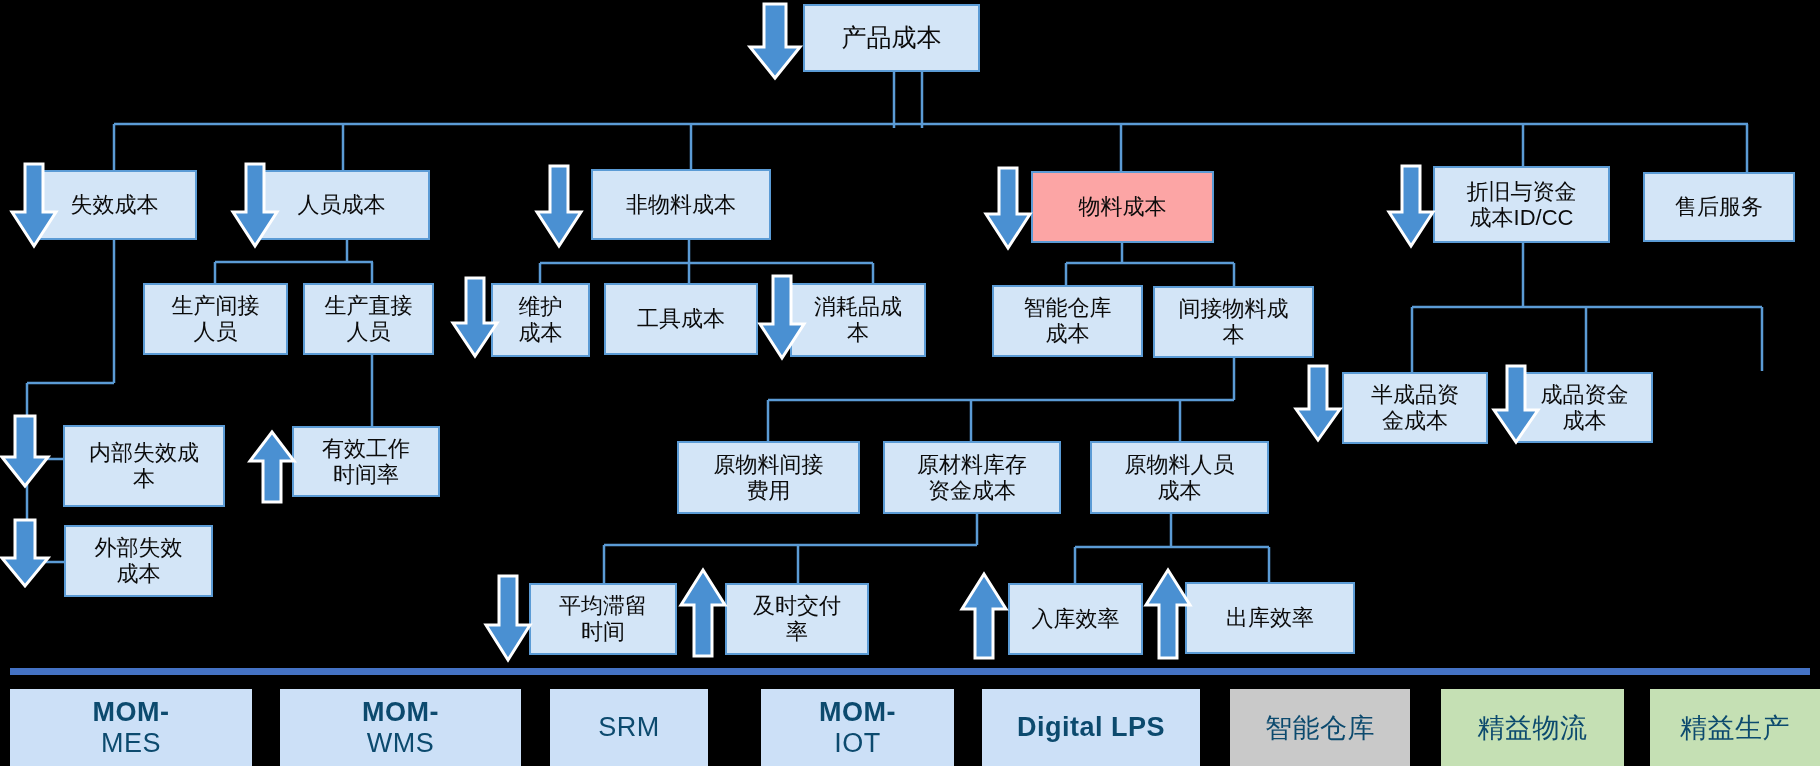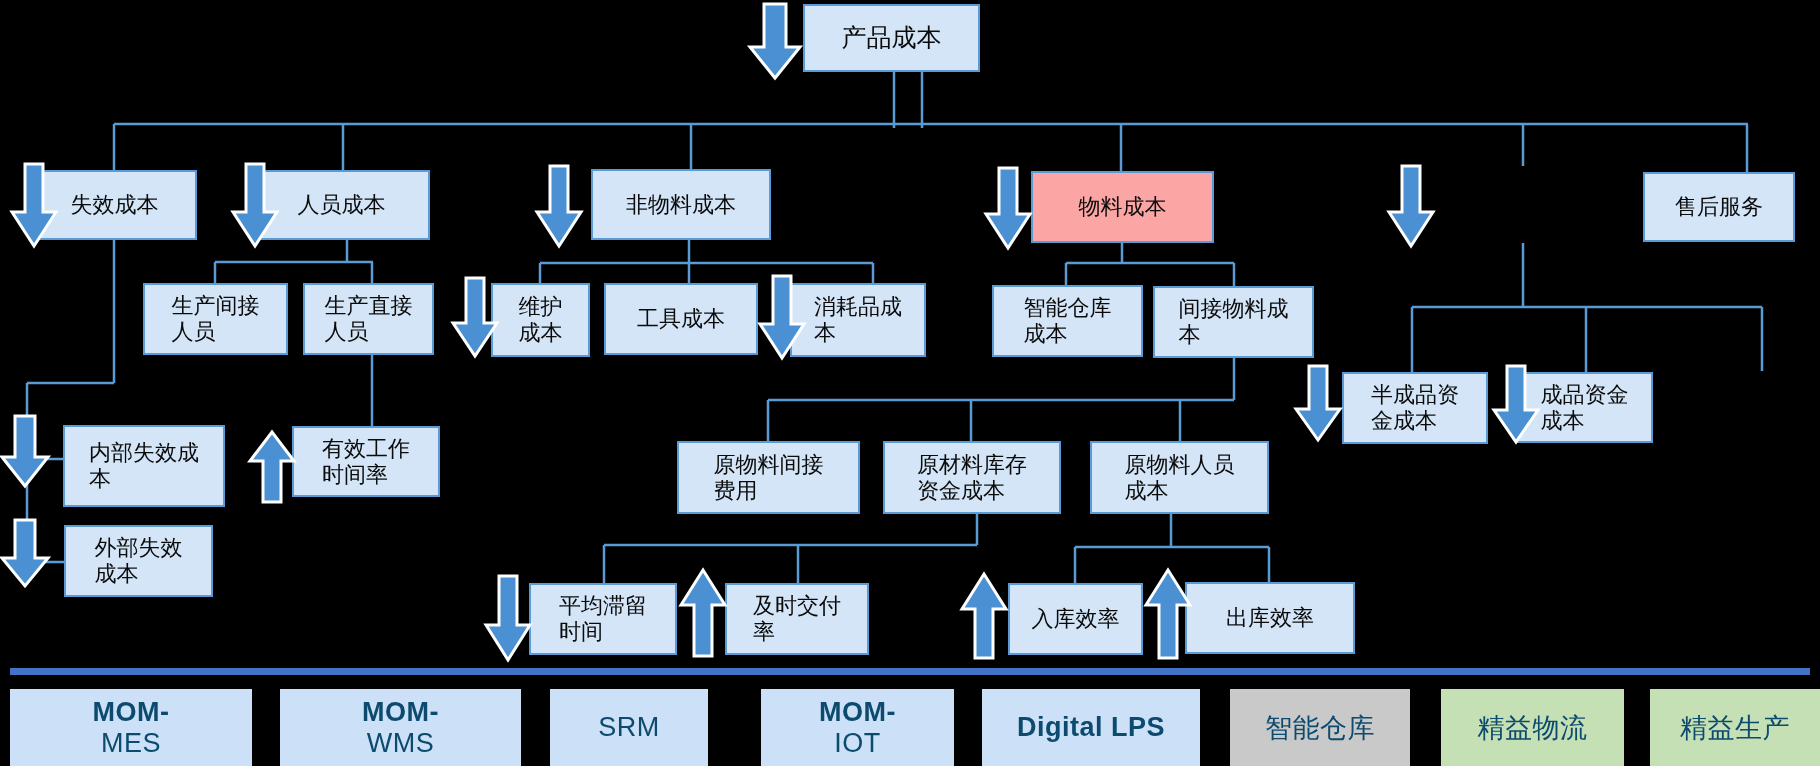--- a/index.html
+++ b/index.html
@@ -7,21 +7,21 @@
     position:relative;width:1820px;height:766px;background:#000;overflow:hidden;
     font-family:"Liberation Sans","DejaVu Sans",sans-serif;
   }
   svg.layer{position:absolute;left:0;top:0;pointer-events:none;}
   #lines-layer{z-index:1;}
   #nodes-layer{position:absolute;left:0;top:0;width:100%;height:100%;z-index:2;}
   #arrows-layer{z-index:3;}
   .node{
     position:absolute;display:flex;align-items:center;justify-content:center;
     background:#d3e5f7;border:2px solid #5b9bd5;box-sizing:border-box;
-    color:#0b0b0b;text-align:left;white-space:pre-line;line-height:1.18;
+    color:#0b0b0b;text-align:center;white-space:pre-line;line-height:1.18;
   }
   #divider{position:absolute;z-index:2;}
   #systems-layer{position:absolute;left:0;top:0;width:100%;height:100%;z-index:2;}
   .sysbox{
     position:absolute;display:flex;align-items:center;justify-content:center;
     box-sizing:border-box;color:#0c4a6e;font-size:27px;letter-spacing:.5px;flex-direction:column;
   }
   .sysbox .b{font-weight:700;}
 </style>
 </head>
@@ -75,20 +75,22 @@
       <line x1="27" y1="383" x2="27" y2="562" stroke="#5b9bd5" stroke-width="2.5"></line>
       <line x1="27" y1="459" x2="63" y2="459" stroke="#5b9bd5" stroke-width="2.5"></line>
       <line x1="27" y1="562" x2="64" y2="562" stroke="#5b9bd5" stroke-width="2.5"></line>
     </svg>
   <div id="nodes-layer">
       <div class="node" style="left: 803px; top: 4px; width: 177px; height: 68px; font-size: 25px; background: rgb(211, 229, 247); border-color: rgb(91, 155, 213);">产品成本</div>
       <div class="node" style="left: 32px; top: 170px; width: 165px; height: 70px; font-size: 22px; background: rgb(211, 229, 247); border-color: rgb(91, 155, 213);">失效成本</div>
       <div class="node" style="left: 253px; top: 170px; width: 177px; height: 70px; font-size: 22px; background: rgb(211, 229, 247); border-color: rgb(91, 155, 213);">人员成本</div>
       <div class="node" style="left: 591px; top: 169px; width: 180px; height: 71px; font-size: 22px; background: rgb(211, 229, 247); border-color: rgb(91, 155, 213);">非物料成本</div>
       <div class="node" style="left: 1031px; top: 171px; width: 183px; height: 72px; font-size: 22px; background: #fca5a5; border-color: rgb(91, 155, 213);">物料成本</div>
+      <div class="node" style="left: 1433px; top: 166px; width: 177px; height: 77px; font-size: 22px; background: rgb(211, 229, 247); border-color: rgb(91, 155, 213);">折旧与资金
+成本ID/CC</div>
       <div class="node" style="left: 1643px; top: 172px; width: 152px; height: 70px; font-size: 22px; background: rgb(211, 229, 247); border-color: rgb(91, 155, 213);">售后服务</div>
       <div class="node" style="left: 143px; top: 283px; width: 145px; height: 72px; font-size: 22px; background: rgb(211, 229, 247); border-color: rgb(91, 155, 213);">生产间接
 人员</div>
       <div class="node" style="left: 303px; top: 283px; width: 131px; height: 72px; font-size: 22px; background: rgb(211, 229, 247); border-color: rgb(91, 155, 213);">生产直接
 人员</div>
       <div class="node" style="left: 491px; top: 283px; width: 99px; height: 74px; font-size: 22px; background: rgb(211, 229, 247); border-color: rgb(91, 155, 213);">维护
 成本</div>
       <div class="node" style="left: 604px; top: 283px; width: 154px; height: 72px; font-size: 22px; background: rgb(211, 229, 247); border-color: rgb(91, 155, 213);">工具成本</div>
       <div class="node" style="left: 790px; top: 283px; width: 136px; height: 74px; font-size: 22px; background: rgb(211, 229, 247); border-color: rgb(91, 155, 213);">消耗品成
 本</div>

